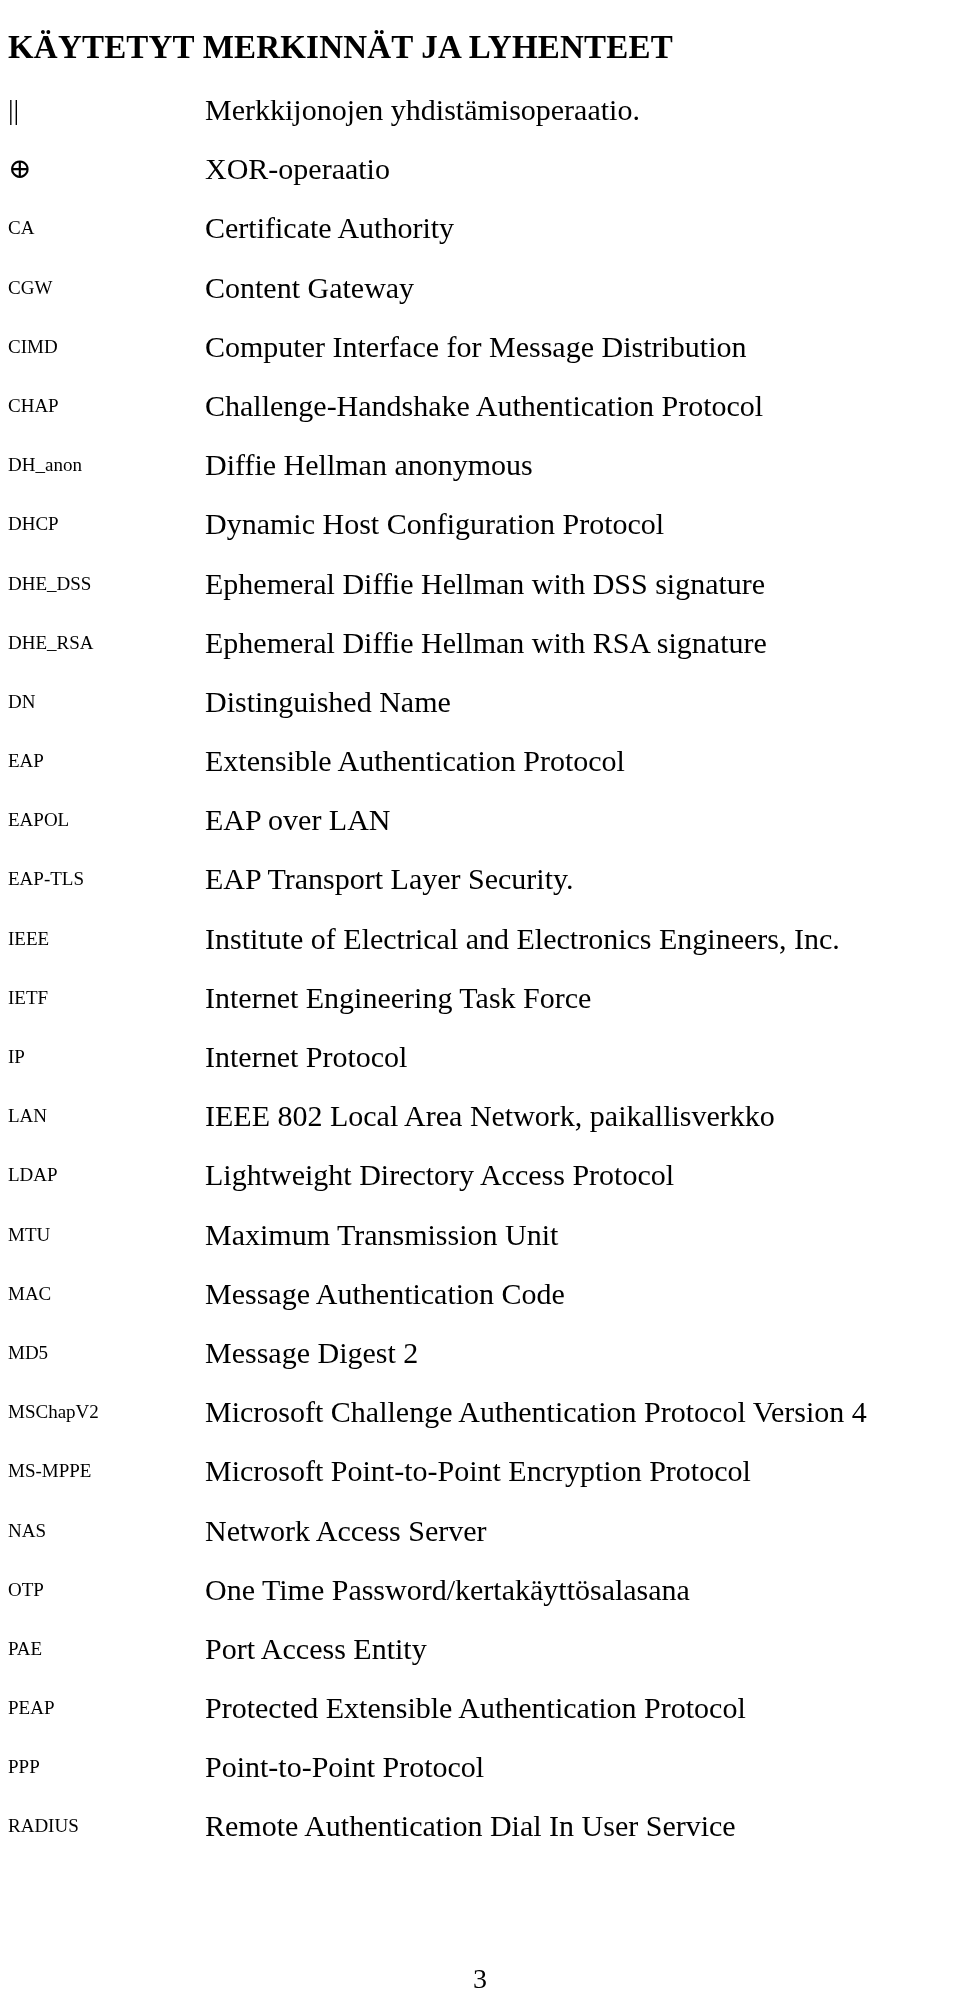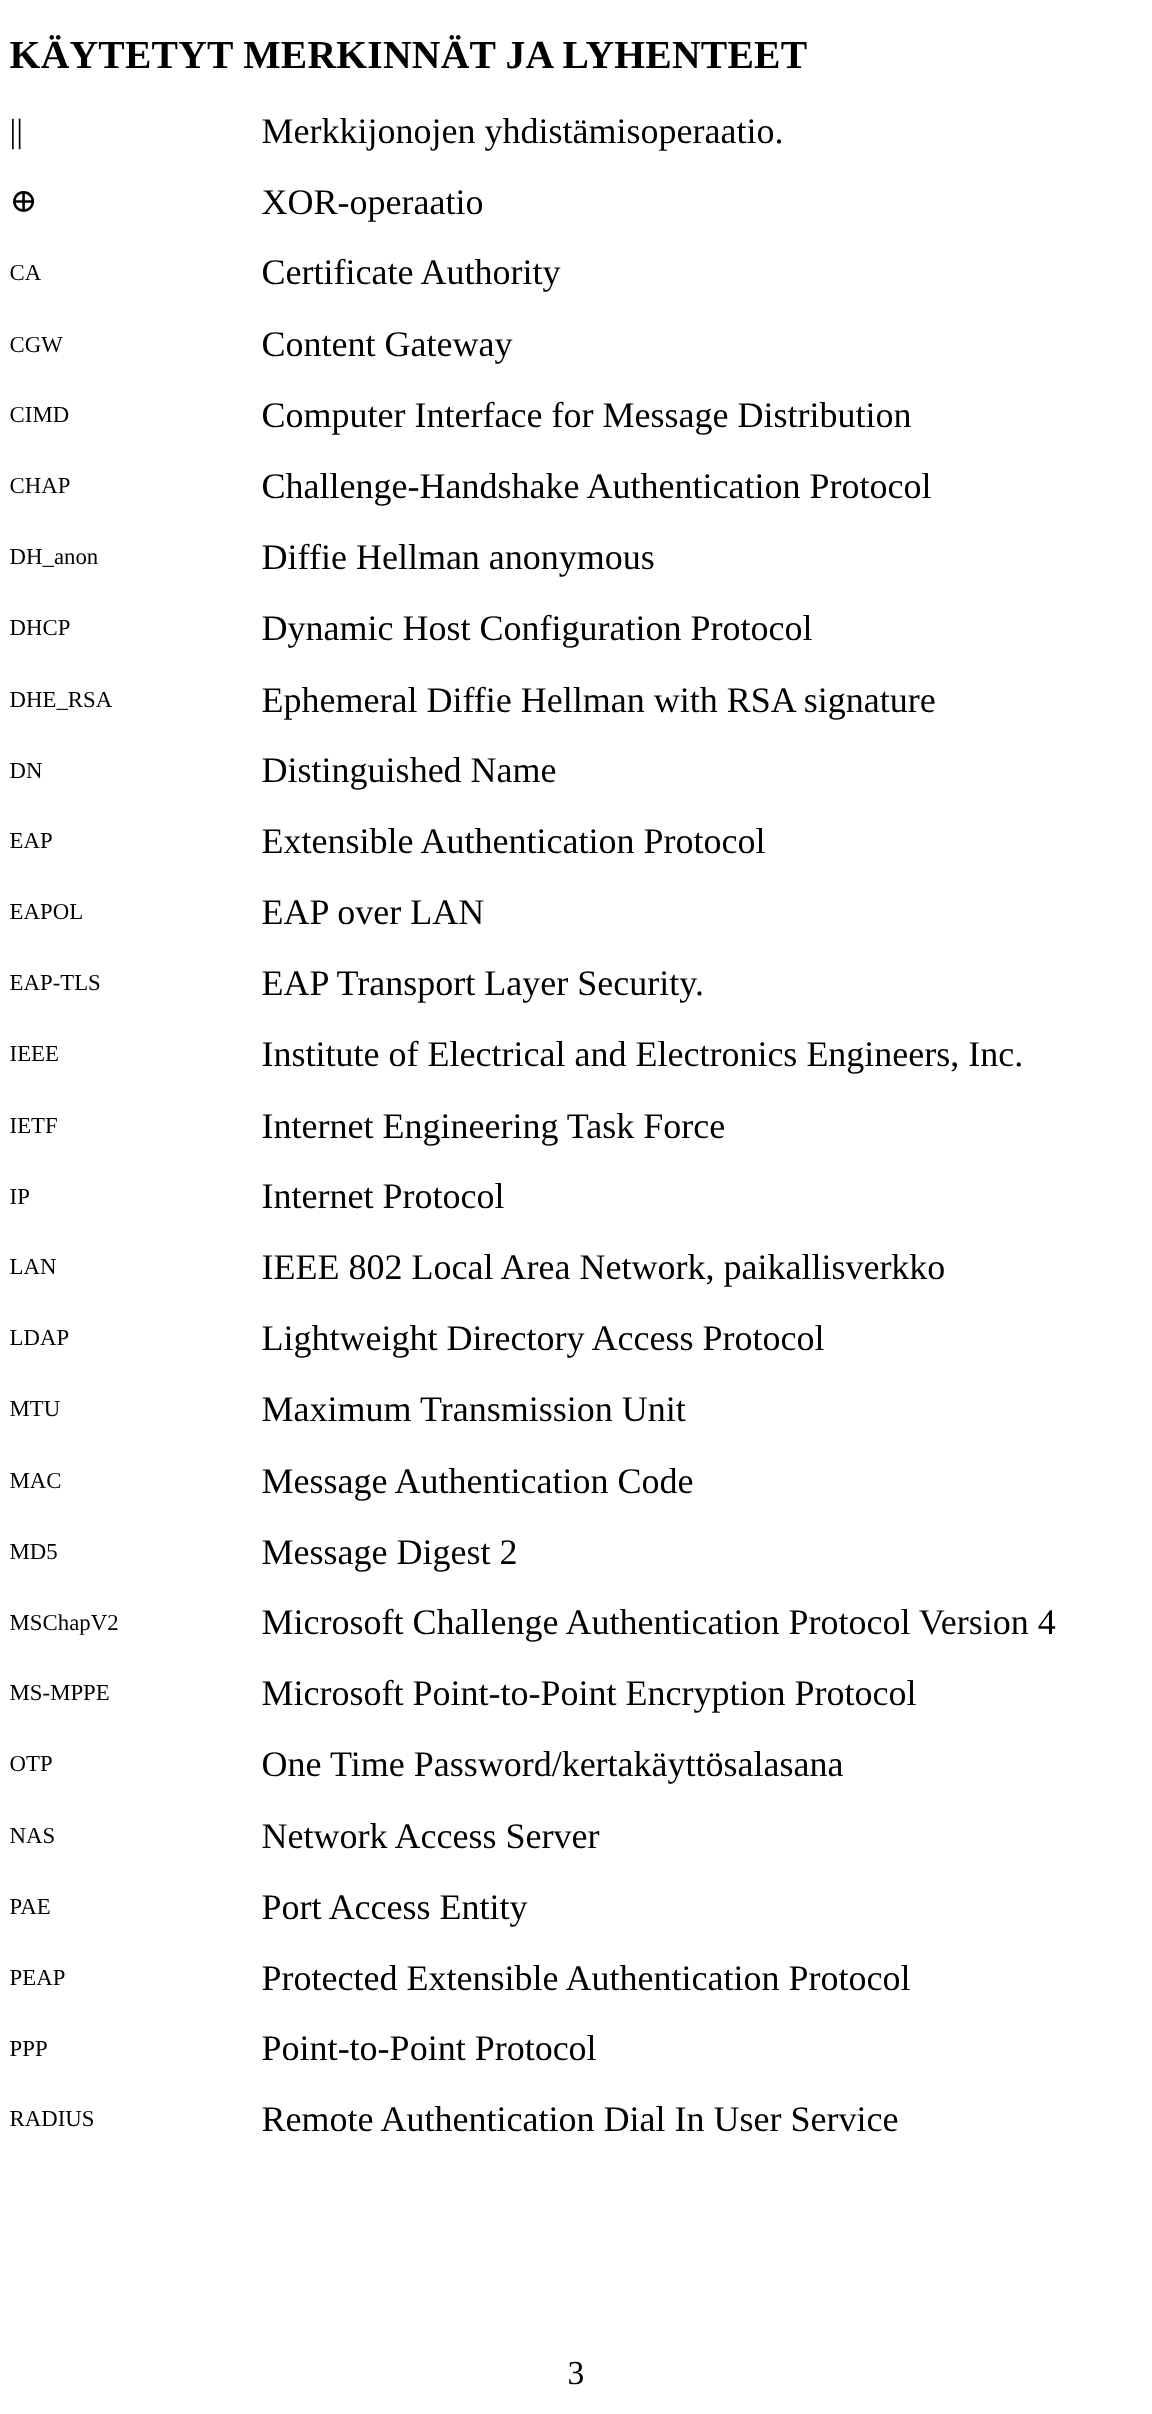--- a/index.html
+++ b/index.html
@@ -59,21 +59,20 @@
   }
 
   .abbrev-def {
     position: absolute;
     left: 205px;
     top: 0;
     right: 4px;
     font-size: 30px;
     line-height: 40px;
     white-space: nowrap;
-    margin-left: 13px;
   }
 
   
   .abbrev-row.sym .abbrev-term {
     font-size: 28px;
   }
 
   .page-number {
     position: absolute;
     left: 0;
@@ -118,20 +117,24 @@
       </div>
       <div class="abbrev-row">
         <div class="abbrev-term">DH_anon</div>
         <div class="abbrev-def">Diffie Hellman anonymous</div>
       </div>
       <div class="abbrev-row">
         <div class="abbrev-term">DHCP</div>
         <div class="abbrev-def">Dynamic Host Configuration Protocol</div>
       </div>
       <div class="abbrev-row">
+        <div class="abbrev-term">DHE_DSS</div>
+        <div class="abbrev-def">Ephemeral Diffie Hellman with DSS signature</div>
+      </div>
+      <div class="abbrev-row">
         <div class="abbrev-term">DHE_RSA</div>
         <div class="abbrev-def">Ephemeral Diffie Hellman with RSA signature</div>
       </div>
       <div class="abbrev-row">
         <div class="abbrev-term">DN</div>
         <div class="abbrev-def">Distinguished Name</div>
       </div>
       <div class="abbrev-row">
         <div class="abbrev-term">EAP</div>
         <div class="abbrev-def">Extensible Authentication Protocol</div>
@@ -178,28 +181,28 @@
       </div>
       <div class="abbrev-row">
         <div class="abbrev-term">MSChapV2</div>
         <div class="abbrev-def">Microsoft Challenge Authentication Protocol Version 4</div>
       </div>
       <div class="abbrev-row">
         <div class="abbrev-term">MS-MPPE</div>
         <div class="abbrev-def">Microsoft Point-to-Point Encryption Protocol</div>
       </div>
       <div class="abbrev-row">
+        <div class="abbrev-term">NAS</div>
+        <div class="abbrev-def">Network Access Server</div>
+      </div>
+      <div class="abbrev-row">
         <div class="abbrev-term">OTP</div>
         <div class="abbrev-def">One Time Password/kertakäyttösalasana</div>
       </div>
       <div class="abbrev-row">
-        <div class="abbrev-term">NAS</div>
-        <div class="abbrev-def">Network Access Server</div>
-      </div>
-      <div class="abbrev-row">
         <div class="abbrev-term">PAE</div>
         <div class="abbrev-def">Port Access Entity</div>
       </div>
       <div class="abbrev-row">
         <div class="abbrev-term">PEAP</div>
         <div class="abbrev-def">Protected Extensible Authentication Protocol</div>
       </div>
       <div class="abbrev-row">
         <div class="abbrev-term">PPP</div>
         <div class="abbrev-def">Point-to-Point Protocol</div>

